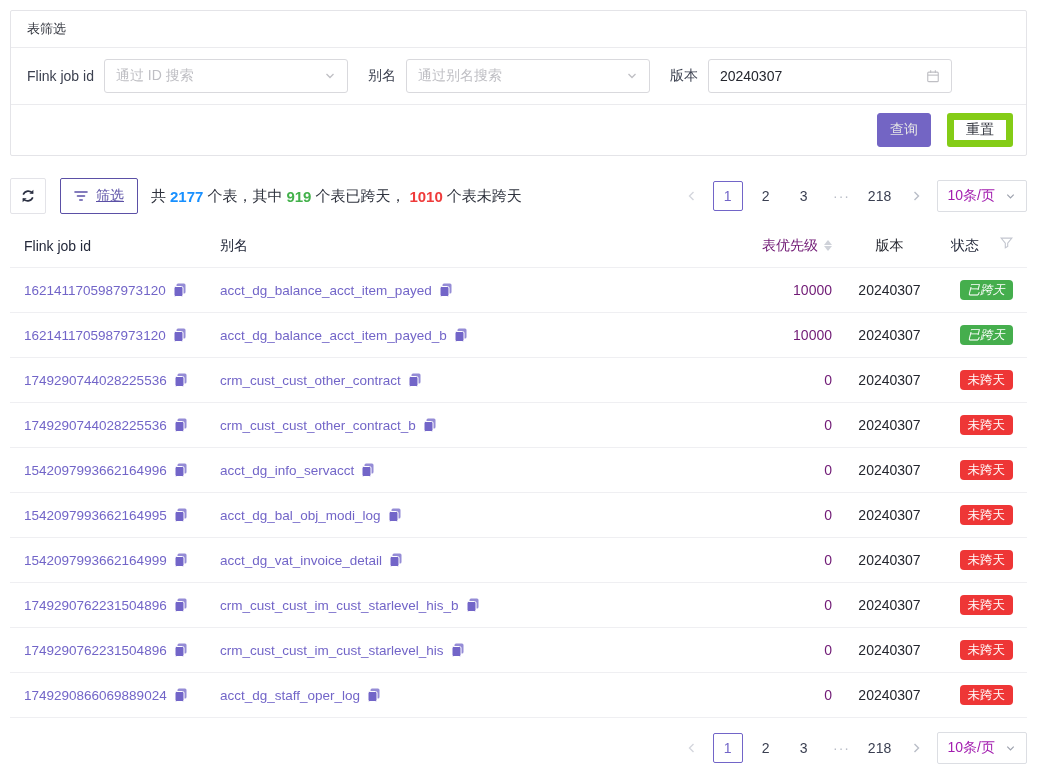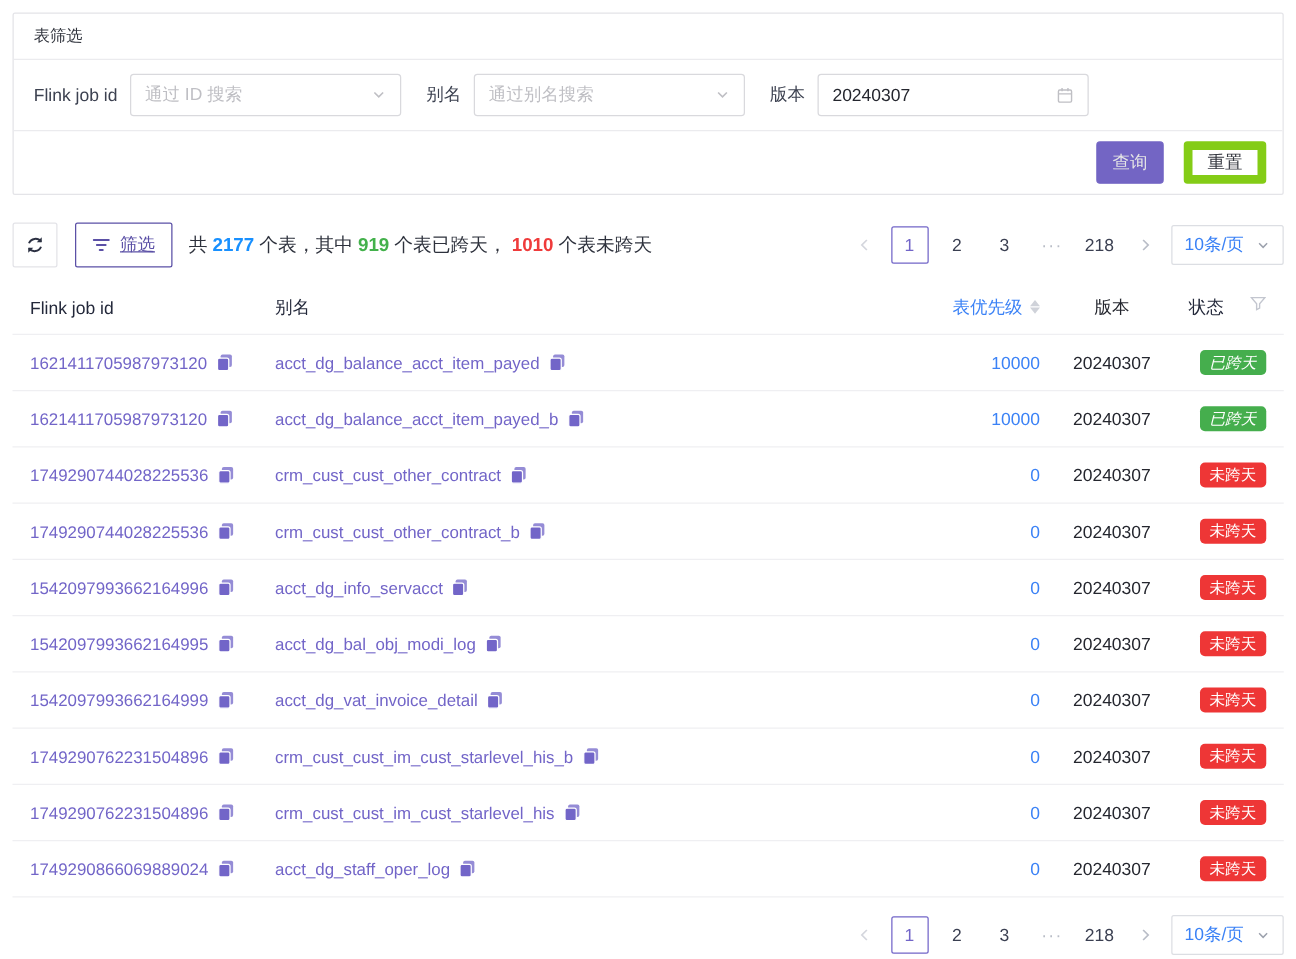--- a/index.html
+++ b/index.html
@@ -8,21 +8,21 @@
   .page { padding:10px; }
 
   
   .filter-card { border:1px solid #e4e4e8; border-radius:2px; background:#fff; }
   .fc-header { padding:9px 16px; border-bottom:1px solid #ebebee; font-size:13px; color:#33363f; }
   .fc-body { display:flex; align-items:center; padding:11px 16px; border-bottom:1px solid #ebebee; }
   .fc-field { display:flex; align-items:center; }
   .fc-label { color:#3c4150; margin-right:10px; white-space:nowrap; }
   .fc-field + .fc-field { margin-left:20px; }
   .select-box, .date-box {
-    width:217px; height:34px; border:1px solid #d9d9dd; border-radius:3px; background:#fff;
+    width:244px; height:34px; border:1px solid #d9d9dd; border-radius:3px; background:#fff;
     display:flex; align-items:center; justify-content:space-between; padding:0 11px; cursor:pointer;
   }
   .placeholder { color:#bfbfc4; }
   .date-value { color:#24262e; }
   .fc-footer { display:flex; justify-content:flex-end; align-items:center; gap:16px; padding:8px 13px; }
   .btn { height:34px; min-width:46px; padding:0 12px; border-radius:3px; font-size:14px; cursor:pointer;
          font-family:inherit; display:inline-flex; align-items:center; justify-content:center; }
   .btn-primary { background:var(--btn-primary,#7365c4); color:#e5e5e5; border:1px solid var(--btn-primary,#7365c4);font-family:Liberation Mono, monospace; }
   .btn-default { background:#fff; color:#33363f; border:7px solid #84cc16; }
 
@@ -42,31 +42,31 @@
   
   .pagination { display:flex; align-items:center; gap:8px; }
   .toolbar .pagination { margin-left:auto; }
   .pg-arrow { width:26px; height:30px; display:flex; align-items:center; justify-content:center; cursor:pointer; }
   .pg-pages { display:flex; align-items:center; gap:8px; }
   .pg-item { min-width:30px; height:30px; line-height:28px; text-align:center; font-size:14px;
              color:#3a3f51; border:1px solid transparent; border-radius:2px; cursor:pointer; }
   .pg-item.active { border-color:var(--primary,#7265c8); color:var(--primary,#7265c8); }
   .pg-item.ellipsis { color:#b9bdc7; cursor:default; letter-spacing:1px; }
   .page-size { height:32px; border:1px solid #dcdee3; border-radius:2px; padding:0 10px;
-               display:flex; align-items:center; gap:10px; color:#3b82f6; background:#fff; cursor:pointer; }
+               display:flex; align-items:center; gap:10px; color:#a21caf; background:#fff; cursor:pointer; }
   .bottom-bar { display:flex; justify-content:flex-end; margin-top:14px; }
 
   
   .table { margin-top:10px; }
   .t-row { display:grid; grid-template-columns:210px 1fr 170px 115px 80px; align-items:center;
            height:45px; border-bottom:1px solid #efeff2; }
   .t-head { font-weight:500; color:#23283a; height:44px; }
   .c-id { padding-left:14px; display:flex; align-items:center; gap:7px; }
   .c-alias { display:flex; align-items:center; gap:7px; }
-  .c-priority { display:flex; justify-content:flex-end; align-items:center; gap:6px; color:#3b82f6; }
+  .c-priority { display:flex; justify-content:flex-end; align-items:center; gap:6px; color:#701a75; }
   .c-version { text-align:center; color:#24262e; }
   .c-status { display:flex; justify-content:flex-end; align-items:flex-start; gap:21px; padding-right:14px; }
   .link { color:var(--primary,#7265c8); font-size:13.5px; cursor:pointer; }
   .copy-icon { color:var(--primary,#7265c8); cursor:pointer; display:inline-flex; }
   .badge { padding:4px 8px; border-radius:4px; color:#fff; font-size:12.5px; line-height:1; white-space:nowrap; }
   .badge.success { background:var(--success,#45ae4d);font-style:italic; }
   .badge.error { background:var(--danger,#ee3636); }
 
   .chev { color:#bfbfc4; display:inline-flex; }
   .sorter { display:inline-flex; flex-direction:column; gap:1px; }

